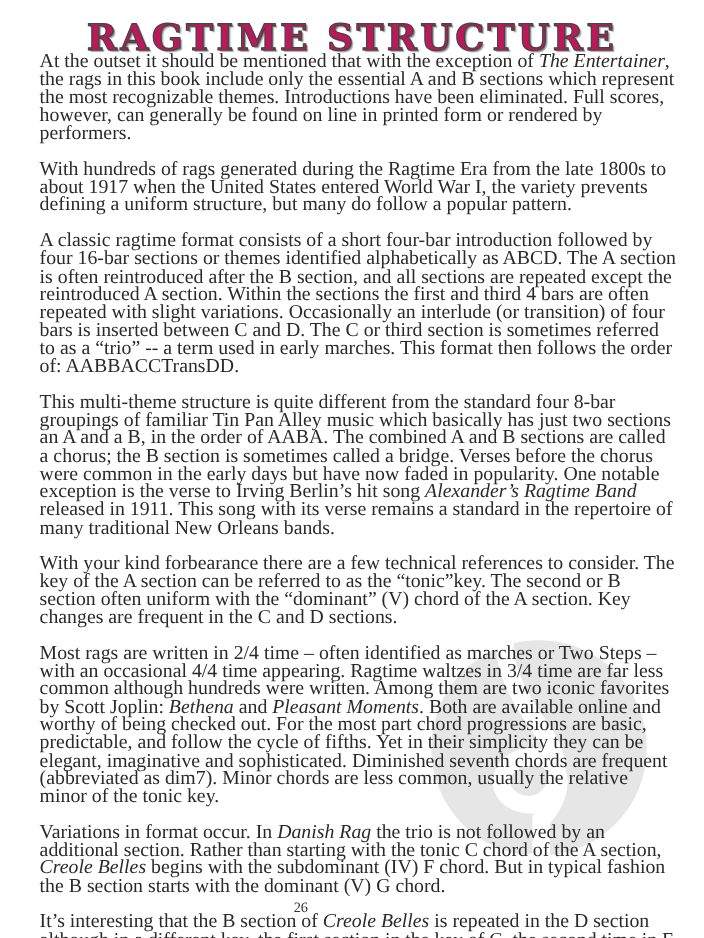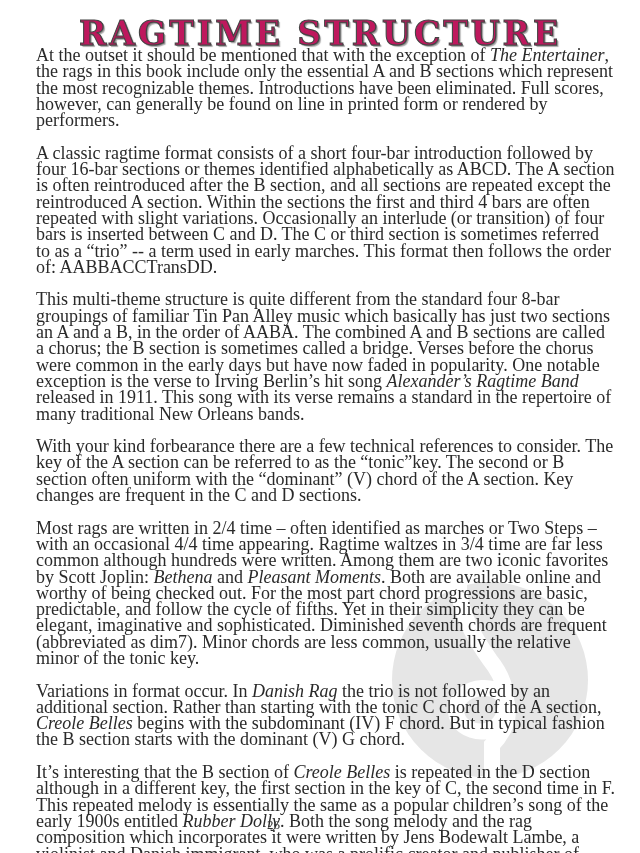--- a/index.html
+++ b/index.html
@@ -40,20 +40,21 @@
 <div class="title">RAGTIME STRUCTURE</div>
 
 <svg class="watermark" viewBox="0 0 196 260">
   <circle cx="98" cy="140" r="98" fill="#e6e6e6"></circle>
   <path d="M78 0 C60 40,62 70,98 120 C130 160,110 200,80 190 C55 182,60 150,90 148 C120 146,125 180,100 205 L100 240" fill="none" stroke="#ffffff" stroke-width="16" stroke-linecap="round"></path>
   <circle cx="90" cy="248" r="12" fill="#ffffff"></circle>
 </svg>
 
 <div class="body-text">
   <p>At the outset it should be mentioned that with the exception of <em>The Entertainer</em>, the rags in this book include only the essential A and B sections which represent the most recognizable themes.  Introductions have been eliminated.  Full scores, however,  can generally be found on line in printed form or rendered by performers.</p>
+  <p>With hundreds of rags generated during the Ragtime Era from the late 1800s to about 1917 when the United States entered World War I, the variety prevents defining a uniform structure, but many do follow a popular pattern.</p>
   <p>A classic ragtime format consists of a short four-bar introduction followed by four 16-bar sections or themes identified alphabetically as ABCD.  The A section is often reintroduced after the B section, and all sections are repeated except the reintroduced A section.  Within the sections the first and third 4 bars are often repeated with slight variations.  Occasionally an interlude (or transition) of four bars is inserted between C and D.  The C or third section is sometimes referred to as a “trio”  -- a term used in early marches.  This format then follows the order of: AABBACCTransDD.</p>
   <p>This multi-theme structure is quite different from the standard four 8-bar groupings of familiar Tin Pan Alley music which basically has just two sections an A and a B, in the order of  AABA.  The combined A and B sections are called a chorus; the B section is sometimes called a bridge.  Verses before the chorus were common in the early days but have now faded in popularity.  One notable exception is the verse to Irving Berlin’s hit song <em>Alexander’s Ragtime Band</em> released in 1911. This song with its verse remains a standard in the repertoire of many traditional New Orleans bands.</p>
   <p>With your kind forbearance there are a few technical references to consider.  The key of the  A section can be referred to as the “tonic”key.  The second or B section often uniform with the “dominant” (V) chord of the A section.  Key changes are frequent in the C and D sections.</p>
   <p>Most rags are written in 2/4 time – often identified as marches or Two Steps – with an occasional 4/4 time appearing.  Ragtime waltzes in 3/4 time are far less common although hundreds were written.  Among them are two iconic favorites by Scott Joplin: <em>Bethena</em> and <em>Pleasant Moments</em>.  Both are available online and worthy of being checked out.  For the most part chord progressions are basic, predictable, and follow the cycle of fifths.  Yet in their simplicity they can be elegant, imaginative and sophisticated.  Diminished seventh chords are frequent (abbreviated as dim7).  Minor chords are less common, usually the relative minor of the tonic key.</p>
   <p>Variations in format occur.  In <em>Danish Rag</em> the trio is not followed by an additional  section.  Rather than starting with the tonic C chord of the A section, <em>Creole Belles</em> begins with the  subdominant (IV) F chord.  But in typical fashion the B section starts with the dominant (V) G chord.</p>
   <p>It’s interesting that the B section of <em>Creole Belles</em> is repeated in the D section although in a different key, the first section in the key of C, the second time in F.  This repeated melody is essentially the same as a popular children’s song of the early 1900s entitled <em>Rubber Dolly</em>.  Both the song melody and the rag composition which incorporates it were written by Jens Bodewalt Lambe, a violinist and Danish immigrant, who was a prolific creator and publisher of ragtime music.</p>
 </div>
 
 <div class="page-number">26</div>
 

